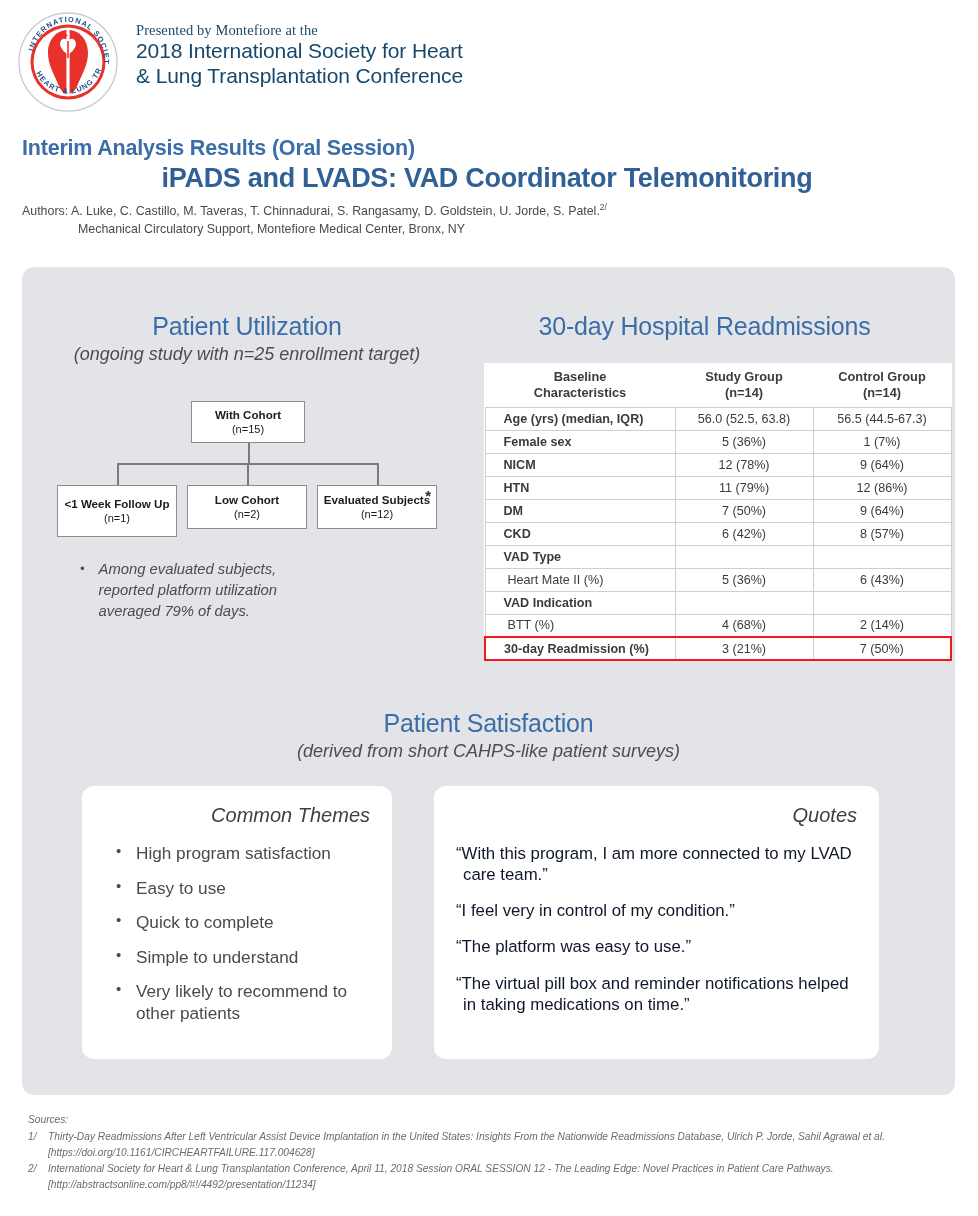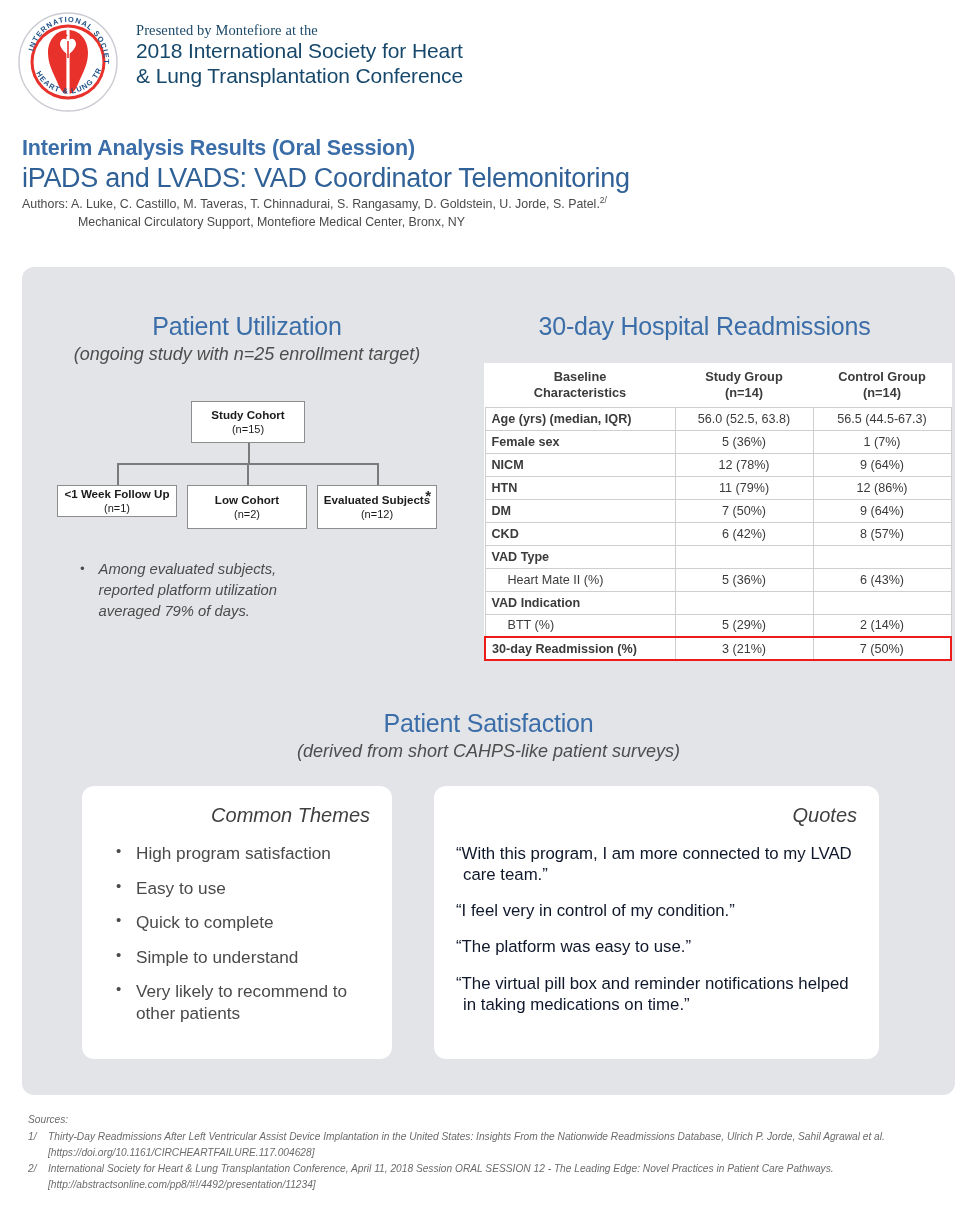--- a/index.html
+++ b/index.html
@@ -50,24 +50,25 @@
   .titleblock { position: absolute; left: 22px; top: 136px; width: 930px; }
   .subtitle-sm {
     font-size: 21.5px;
     font-weight: bold;
     color: #3b6ea8;
     letter-spacing: -.2px;
     margin-bottom: 2px;
   }
   .main-title {
     font-size: 27px;
-    font-weight: normal;
+    font-weight: bold;
     color: #2f6096;
     letter-spacing: -.3px;
-    margin-bottom: 0;
+    margin-bottom: 7px;
+    text-align: center;
   }
   .authors {
     font-size: 12.4px;
     color: #4a4a4a;
     line-height: 1.45;
   }
   .authors .al-label { display:inline-block; }
   .authors .al-line2 { display:block; margin-left: 56px; }
   .sup { font-size: 8.5px; vertical-align: super; }
 
@@ -107,21 +108,21 @@
     color: #1b1b1b;
     display: flex;
     flex-direction: column;
     justify-content: center;
     align-items: center;
     line-height: 1.35;
   }
   .fbox b { font-weight: bold; font-size: 11.6px; }
   .fbox .n { font-weight: normal; font-size: 11px; }
   #fb-root   { left: 134px; top: 0px;  width: 114px; height: 42px; }
-  #fb-a      { left: 0px;   top: 84px; width: 120px; height: 32px; }
+  #fb-a      { left: 0px;   top: 84px; width: 120px; height: 52px; }
   #fb-b      { left: 130px; top: 84px; width: 120px; height: 44px; }
   #fb-c      { left: 260px; top: 84px; width: 120px; height: 44px; }
   .fline { position:absolute; background: #7b7b7b; }
   .asterisk {
     position: absolute;
     font-size: 15px;
     font-weight: bold;
     color: #2b2b2b;
     right: 5px; top: 2px;
     line-height: 1;
@@ -142,21 +143,21 @@
   table.rtab {
     margin: 22px 0 0 22px;
     width: 468px;
     border-collapse: collapse;
     background: #ffffff;
     font-size: 12.6px;
     table-layout: fixed;
   }
   table.rtab th, table.rtab td {
     border: 1px solid #cfcfcf;
-    padding: 3px 6px;
+    padding: 3px 18px;
     height: 23px;
   }
   table.rtab thead th {
     border: none;
     border-bottom: 1px solid #cfcfcf;
     font-weight: bold;
     color: #3b3b3b;
     text-align: center;
     font-size: 12.8px;
     height: 44px;
@@ -281,21 +282,21 @@
     <div class="sec-sub">(ongoing study with n=25 enrollment target)</div>
 
     <div class="flow">
       <div class="fline" style="left:191px; top:42px; width:2px; height:20px;"></div>
       <div class="fline" style="left:60px; top:62px; width:262px; height:2px;"></div>
       <div class="fline" style="left:60px; top:62px; width:2px; height:22px;"></div>
       <div class="fline" style="left:190px; top:62px; width:2px; height:22px;"></div>
       <div class="fline" style="left:320px; top:62px; width:2px; height:22px;"></div>
 
       <div class="fbox" id="fb-root">
-        <b>Study Cohort</b>
+        <b>With Cohort</b>
         <span class="n">(n=15)</span>
       </div>
 
       <div class="fbox" id="fb-a">
         <b>&lt;1 Week Follow Up</b>
         <span class="n">(n=1)</span>
       </div>
 
       <div class="fbox" id="fb-b">
         <b>Low Cohort</b>
@@ -375,21 +376,21 @@
             <td class="val">5 (36%)</td>
             <td class="val">6 (43%)</td>
           </tr>
           <tr>
             <td class="lbl">VAD Indication</td>
             <td class="val"></td>
             <td class="val"></td>
           </tr>
           <tr>
             <td class="lbl indent">BTT (%)</td>
-            <td class="val">5 (29%)</td>
+            <td class="val">4 (68%)</td>
             <td class="val">2 (14%)</td>
           </tr>
           <tr class="highlight">
             <td class="lbl">30-day Readmission (%)</td>
             <td class="val">3 (21%)</td>
             <td class="val">7 (50%)</td>
           </tr>
         </tbody>
     </table>
   </div>

